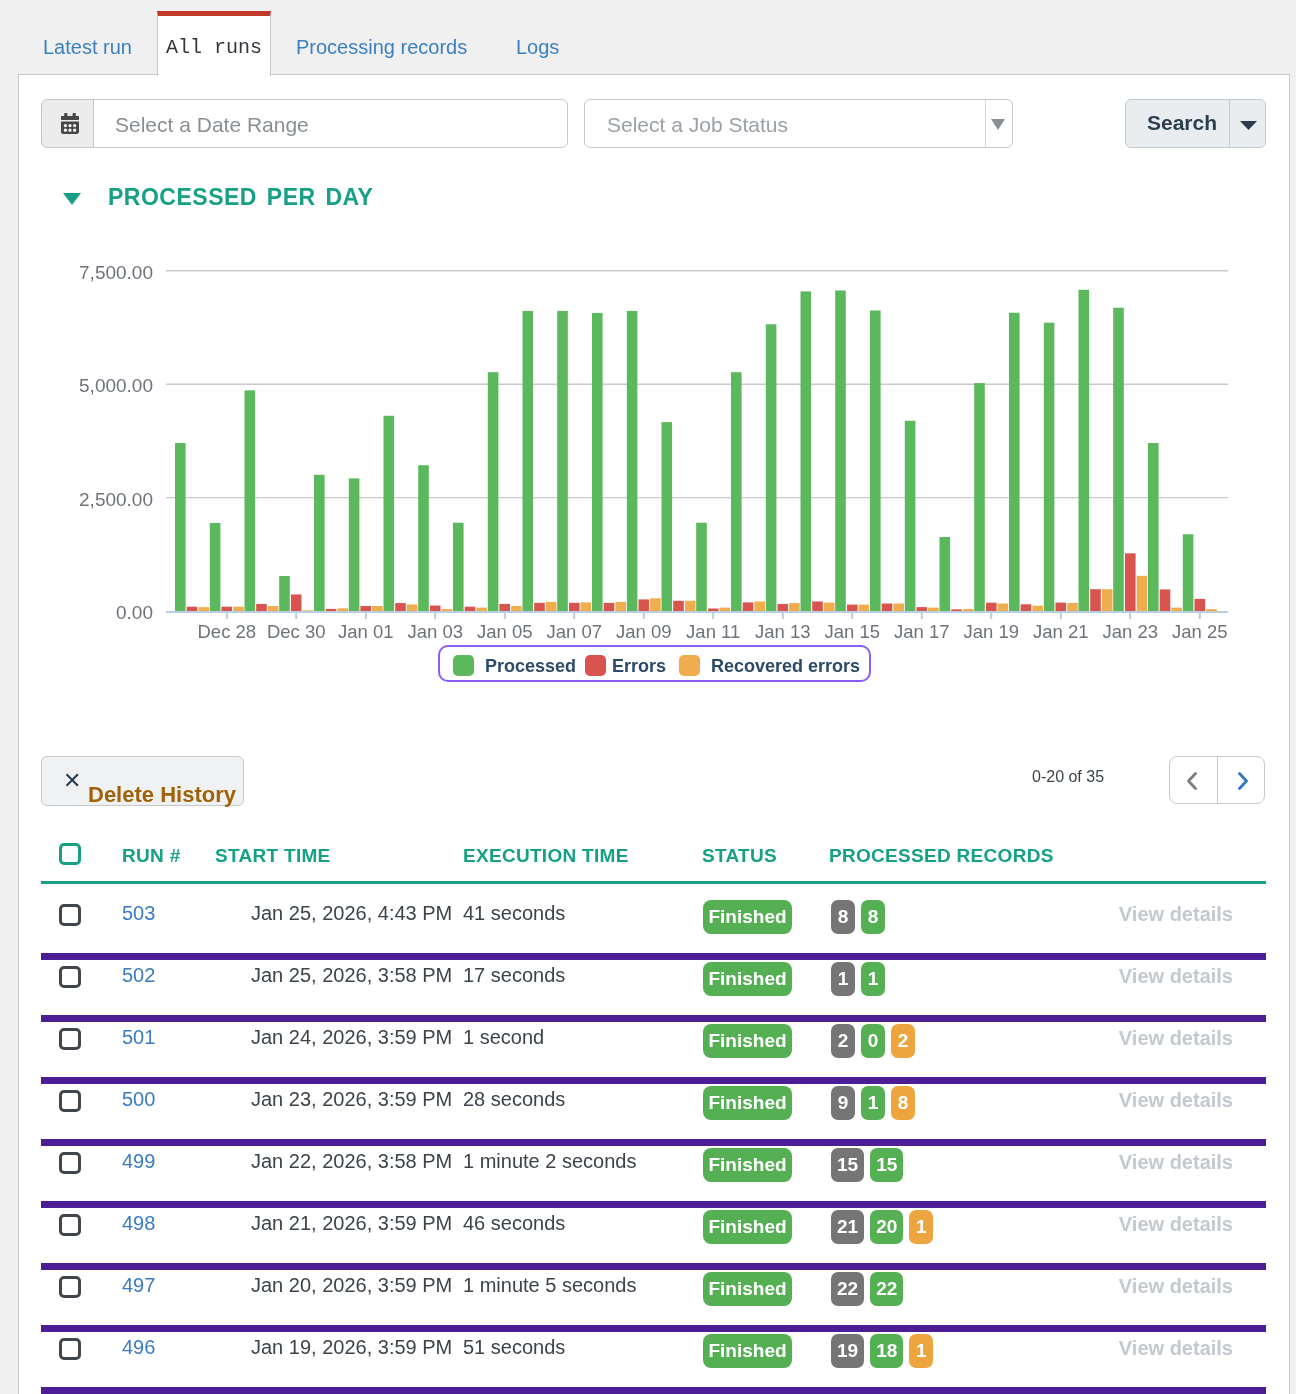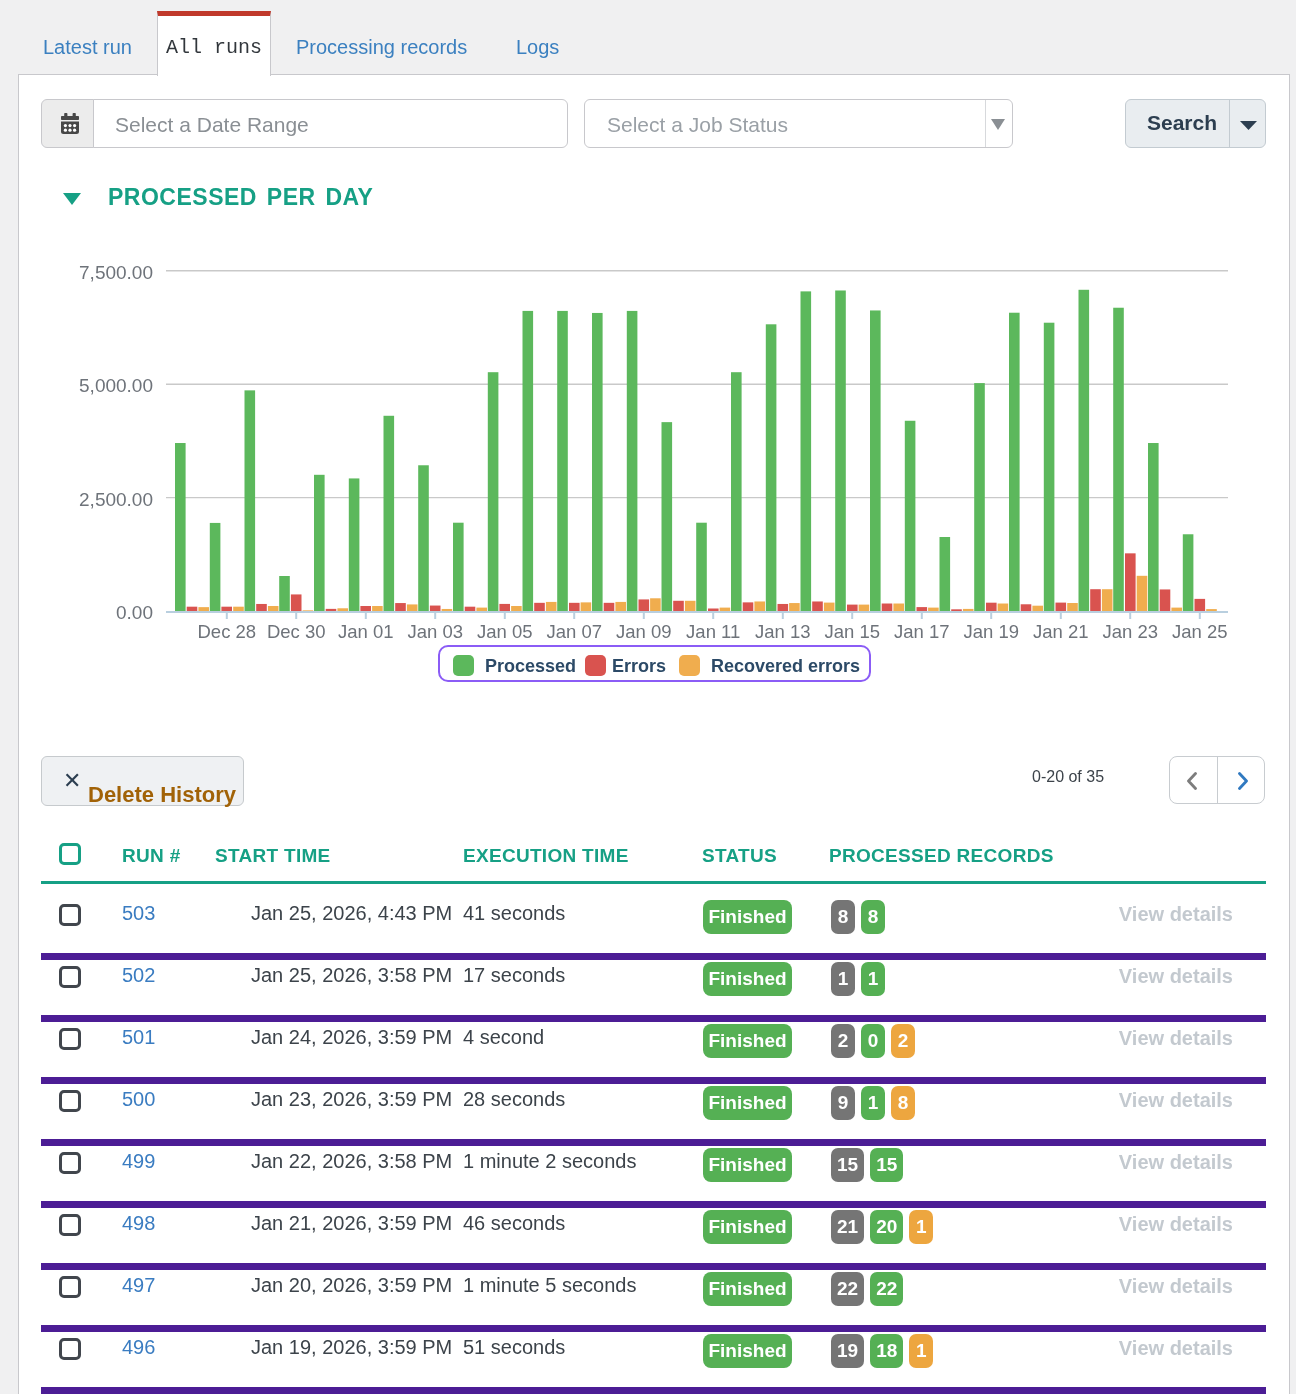--- a/index.html
+++ b/index.html
@@ -297,21 +297,21 @@
   <span class="cell start">Jan 25, 2026, 3:58 PM</span>
   <span class="cell exec">17 seconds</span>
   <span class="status">Finished</span>
   <span class="badges"><span class="nb" style="background:#757575">1</span><span class="nb" style="background:#55b054">1</span></span>
   <span class="viewd">View details</span>
 </div>
 <div class="row" style="top:1008px">
   <span class="cb" style="left:18px;top:20px"></span>
   <a class="runlink">501</a>
   <span class="cell start">Jan 24, 2026, 3:59 PM</span>
-  <span class="cell exec">4 second</span>
+  <span class="cell exec">1 second</span>
   <span class="status">Finished</span>
   <span class="badges"><span class="nb" style="background:#757575">2</span><span class="nb" style="background:#55b054">0</span><span class="nb" style="background:#eda63f">2</span></span>
   <span class="viewd">View details</span>
 </div>
 <div class="row" style="top:1070px">
   <span class="cb" style="left:18px;top:20px"></span>
   <a class="runlink">500</a>
   <span class="cell start">Jan 23, 2026, 3:59 PM</span>
   <span class="cell exec">28 seconds</span>
   <span class="status">Finished</span>

